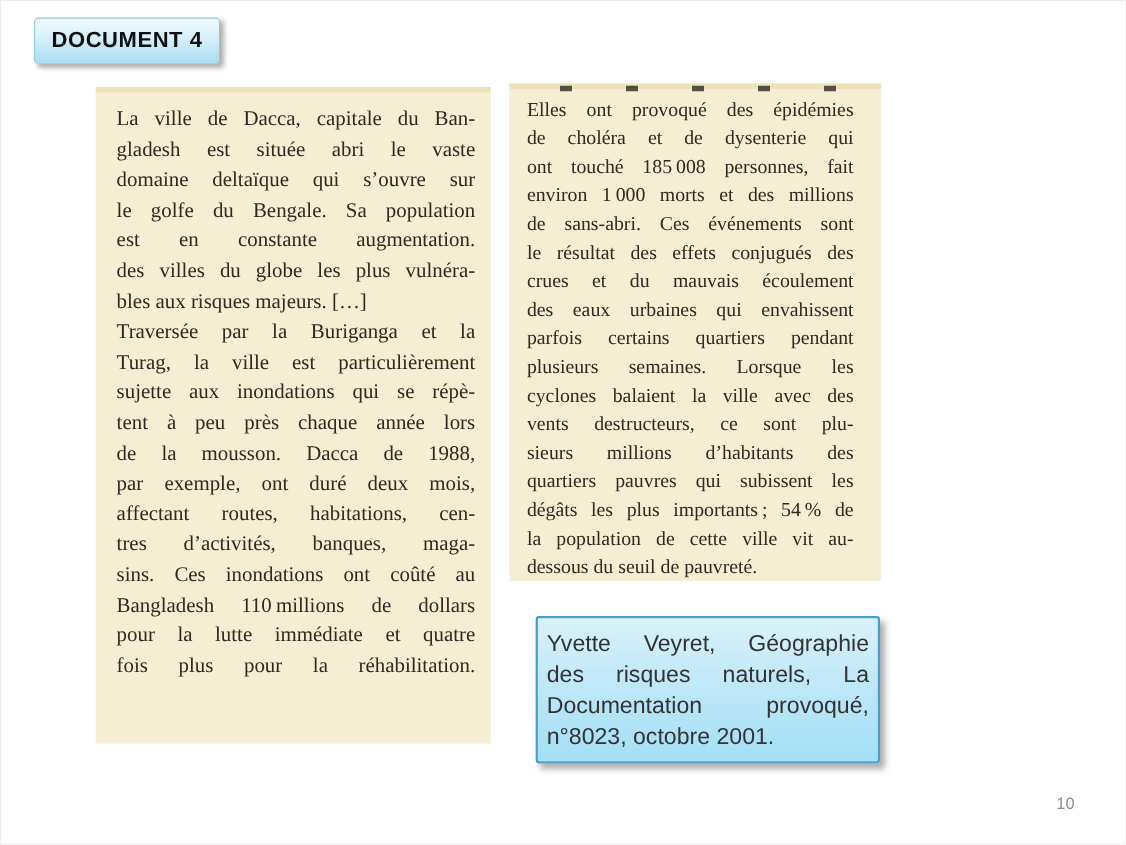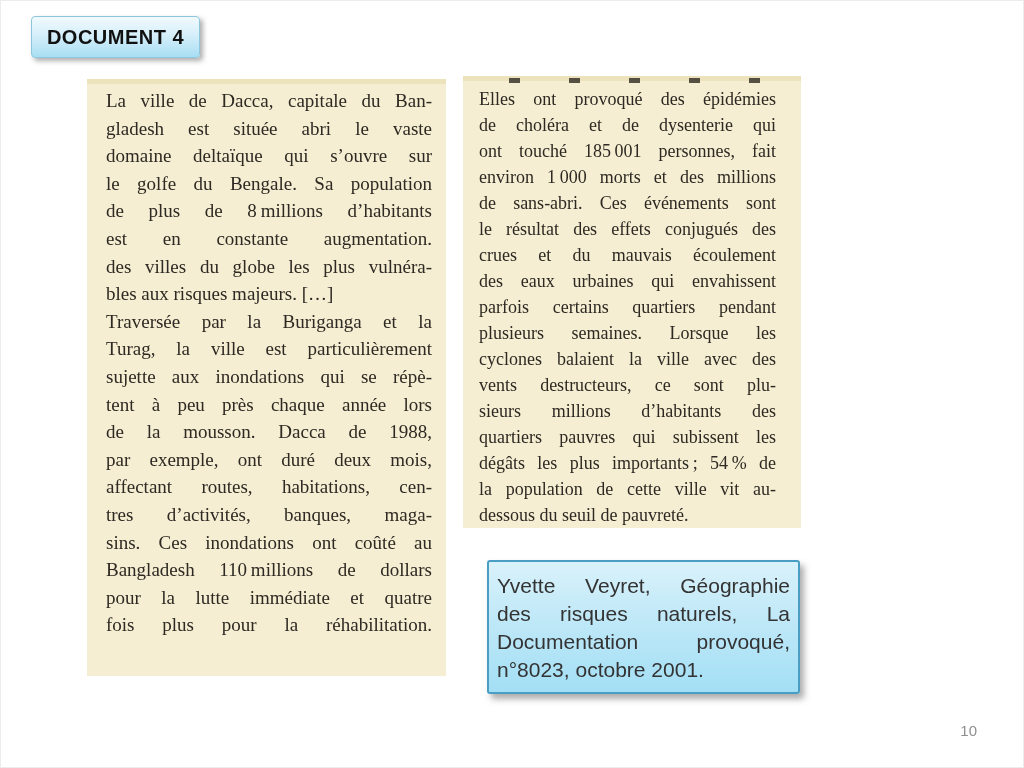--- a/index.html
+++ b/index.html
@@ -24,21 +24,21 @@
   .scan {
     position:absolute; background:#f5eed3; box-sizing:border-box;
     color:#2e2922; font-family:"Liberation Serif", serif;
   }
   .scan::before {
     content:""; position:absolute; left:0; top:0; right:0; height:5px;
     background:#e8ddb4; opacity:.75;
   }
   .scan-left {
     left:86px; top:78px; width:359px; height:597px;
-    padding:8px 14px 0 19px; font-size:19px; line-height:27.6px;
+    padding:16px 14px 0 19px; font-size:19px; line-height:27.6px;
   }
   .scan-right {
     left:462px; top:75px; width:338px; height:452px;
     padding:10px 25px 0 16px; font-size:18px; line-height:26px;
   }
   .tline { text-align:justify; text-align-last:justify; white-space:normal; }
   .tline.left { text-align-last:left; }
 
   
   .frag {
@@ -71,21 +71,20 @@
 
   <div class="doc-label">
     <span>DOCUMENT 4</span>
   </div>
 
   <div class="scan scan-left">
       <div class="tline">La ville de Dacca, capitale du Ban-</div>
       <div class="tline">gladesh est située abri le vaste</div>
       <div class="tline">domaine deltaïque qui s’ouvre sur</div>
       <div class="tline">le golfe du Bengale. Sa population</div>
-      <div class="tline">de plus de 8 millions d’habitants</div>
       <div class="tline">est en constante augmentation.</div>
       <div class="tline">des villes du globe les plus vulnéra-</div>
       <div class="tline left">bles aux risques majeurs. […]</div>
       <div class="tline">Traversée par la Buriganga et la</div>
       <div class="tline">Turag, la ville est particulièrement</div>
       <div class="tline">sujette aux inondations qui se répè-</div>
       <div class="tline">tent à peu près chaque année lors</div>
       <div class="tline">de la mousson. Dacca de 1988,</div>
       <div class="tline">par exemple, ont duré deux mois,</div>
       <div class="tline">affectant routes, habitations, cen-</div>
@@ -93,21 +92,21 @@
       <div class="tline">sins. Ces inondations ont coûté au</div>
       <div class="tline">Bangladesh 110 millions de dollars</div>
       <div class="tline">pour la lutte immédiate et quatre</div>
       <div class="tline">fois plus pour la réhabilitation.</div>
     </div>
 
   <div class="scan scan-right">
     <div class="frag"></div>
   <div class="tline">Elles ont provoqué des épidémies</div>
       <div class="tline">de choléra et de dysenterie qui</div>
-      <div class="tline">ont touché 185 001 personnes, fait</div>
+      <div class="tline">ont touché 185 008 personnes, fait</div>
       <div class="tline">environ 1 000 morts et des millions</div>
       <div class="tline">de sans-abri. Ces événements sont</div>
       <div class="tline">le résultat des effets conjugués des</div>
       <div class="tline">crues et du mauvais écoulement</div>
       <div class="tline">des eaux urbaines qui envahissent</div>
       <div class="tline">parfois certains quartiers pendant</div>
       <div class="tline">plusieurs semaines. Lorsque les</div>
       <div class="tline">cyclones balaient la ville avec des</div>
       <div class="tline">vents destructeurs, ce sont plu-</div>
       <div class="tline">sieurs millions d’habitants des</div>

